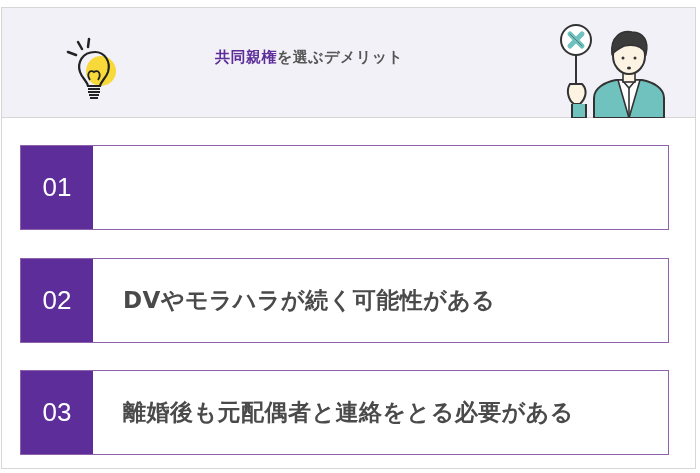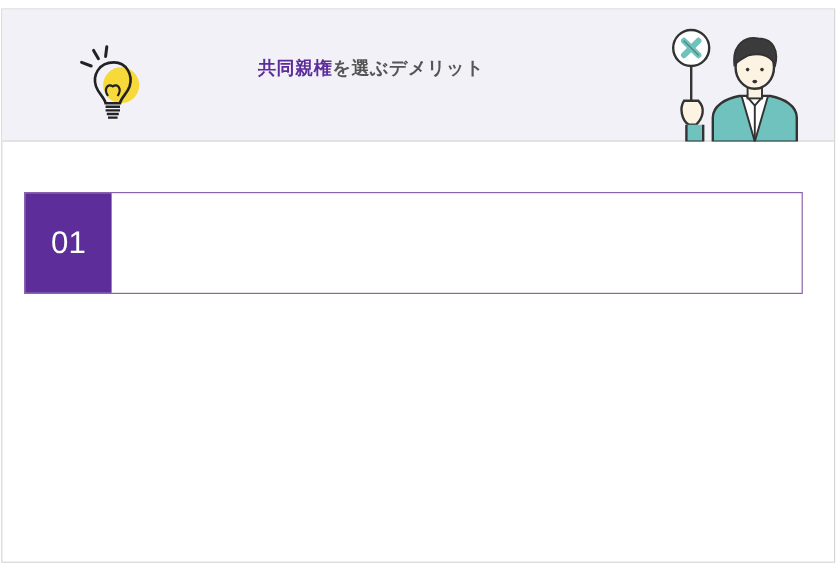--- a/index.html
+++ b/index.html
@@ -15,21 +15,21 @@
   .title .rest { color:#555555; }
   .bulb { position:absolute; left:58px; top:28px; width:66px; height:70px; }
   .person { position:absolute; left:548px; top:10px; width:120px; height:100px; }
   .row { position:absolute; left:18px; width:649px; height:85px;
          border:1.5px solid #8e62ab; box-sizing:border-box; background:#ffffff; display:flex; }
   .num { width:72px; height:100%; background:#5d2e9a; color:#ffffff;
          font-family:"Liberation Sans","DejaVu Sans",sans-serif;
          font-size:26px; display:flex; align-items:center; justify-content:center; }
   .text { flex:1; display:flex; align-items:center; padding-left:30px;
           font-size:23px; color:#4a4a4a; font-weight:bold; letter-spacing:0.5px; white-space:nowrap; }
-  #row1 { top:152px; }
+  #row1 { top:137px; }
   #row2 { top:250px; }
   #row3 { top:362px; }
 </style>
 </head>
 <body>
 
 <div class="frame">
   <div class="header">
     <svg class="bulb" viewBox="0 0 66 70">
       <line x1="8" y1="16" x2="16" y2="19" stroke="#222" stroke-width="2.5" stroke-linecap="round"></line>
@@ -70,14 +70,22 @@
 
       <path d="M20 66 C16 72 18 82 24 86 L30 86 C36 80 38 72 32 66 Z" fill="#fdf3e3" stroke="#333" stroke-width="2"></path>
       <path d="M22 86 L22 100 L36 100 L36 86" fill="#6fc2bd" stroke="#333" stroke-width="2"></path>
     </svg>
   </div>
 
   <div class="row" id="row1">
     <div class="num">01</div>
   </div>
 
+  <div class="row" id="row2">
+    <div class="num">02</div>
+    <div class="text">DVやモラハラが続く可能性がある</div>
+  </div>
 
+  <div class="row" id="row3">
+    <div class="num">03</div>
+    <div class="text">離婚後も元配偶者と連絡をとる必要がある</div>
+  </div>
 </div>
 
 </body></html>

